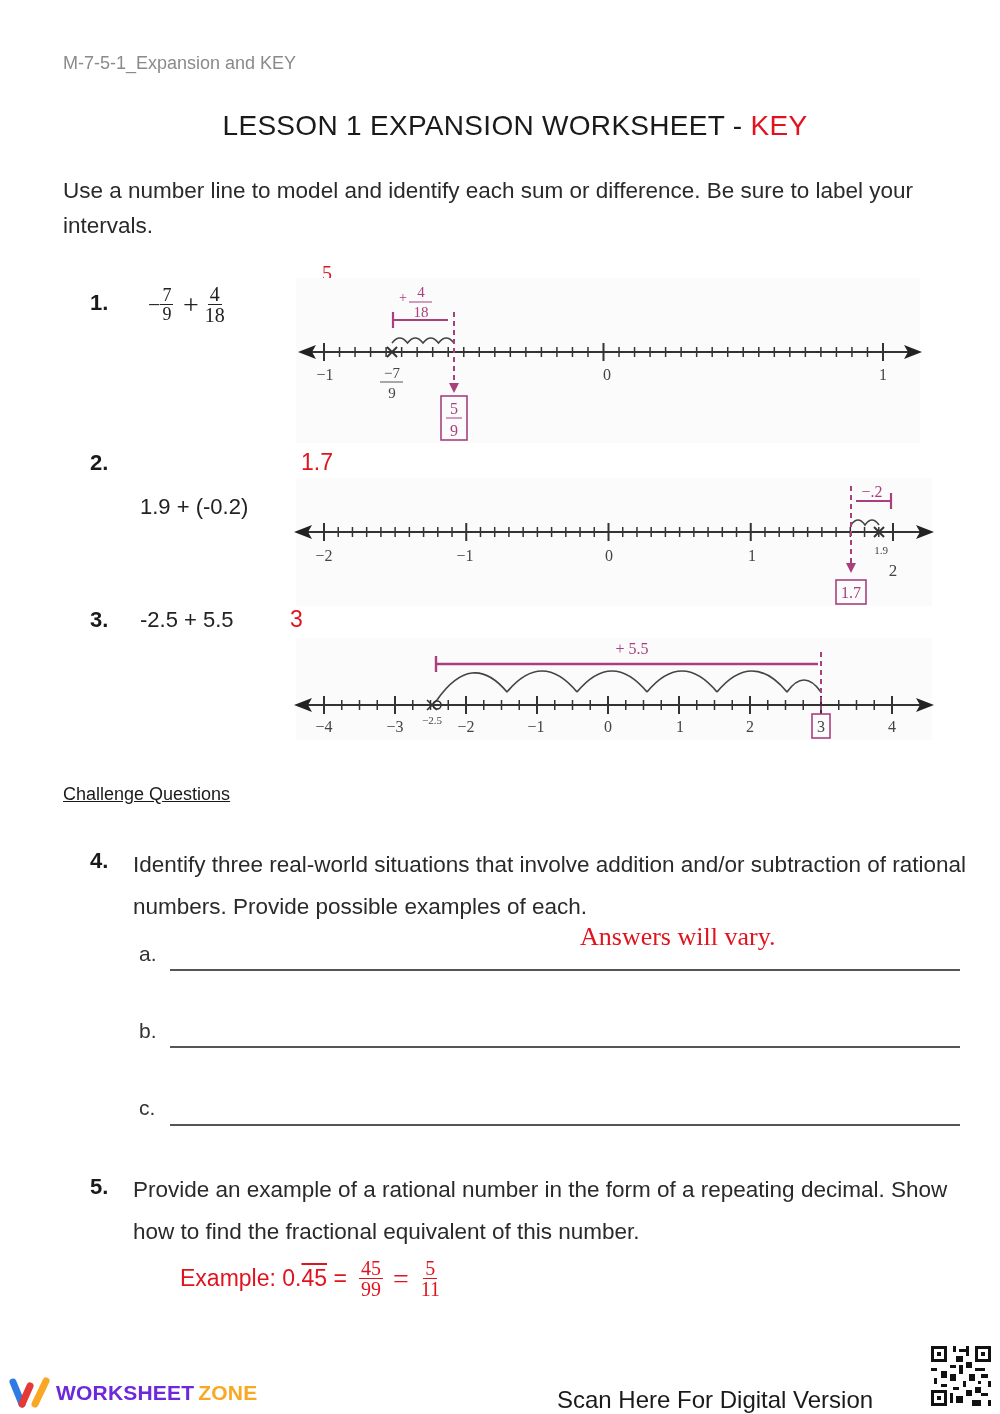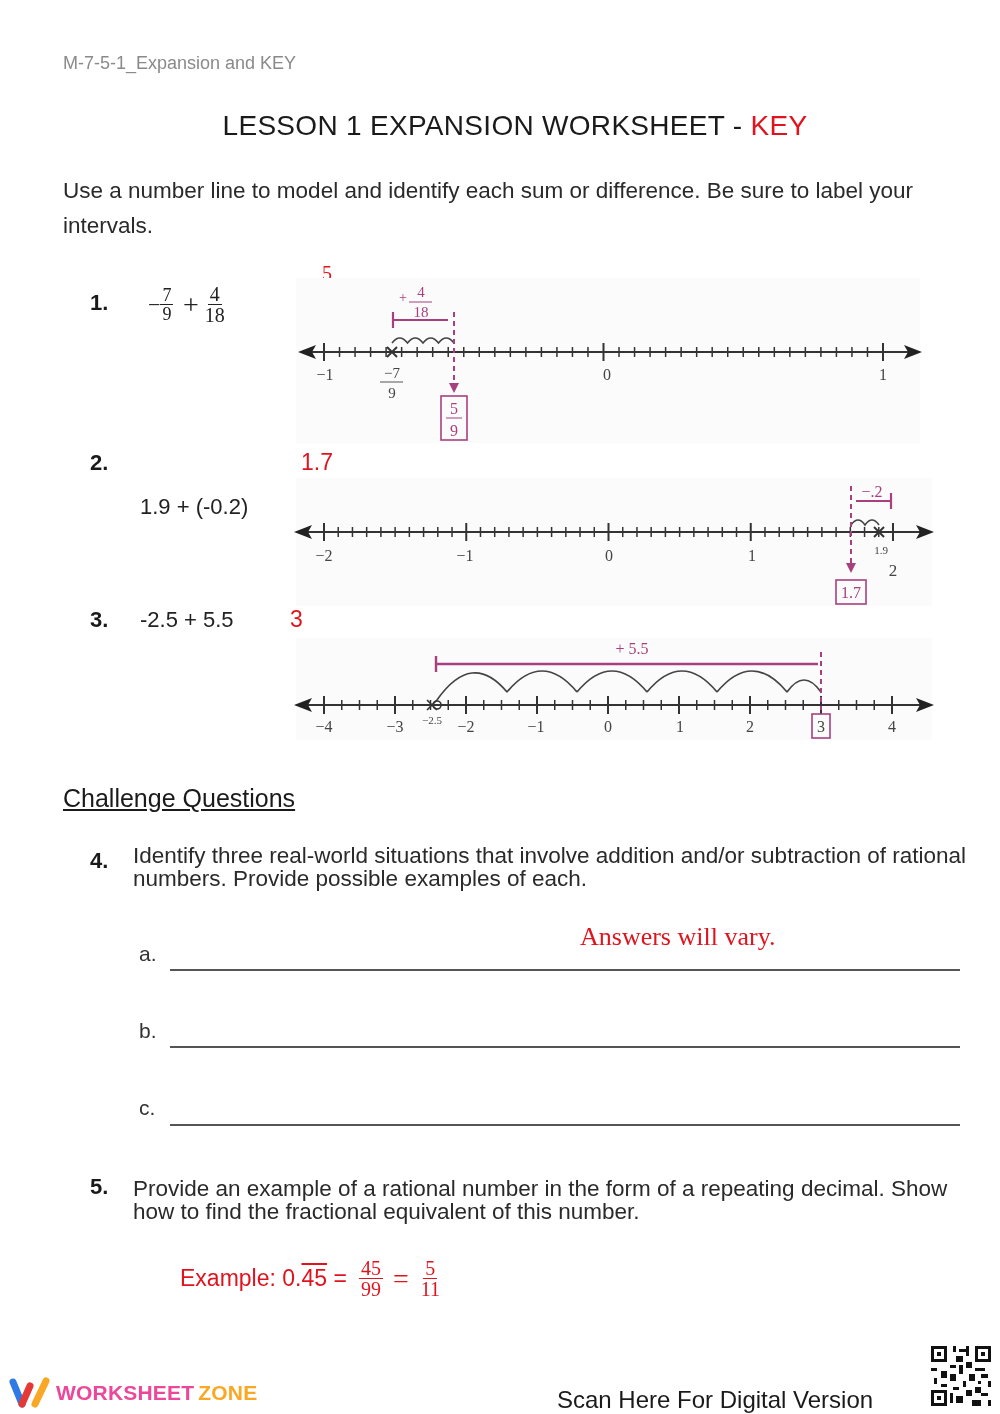--- a/index.html
+++ b/index.html
@@ -10,22 +10,22 @@
   .title { left: 15px; width: 1000px; top: 110px; text-align: center; font-size: 28px; color: #1a1a1a; letter-spacing: 0.3px; }
   .title .key { color: #e0141e; }
   .instructions { left: 63px; top: 173px; width: 920px; font-size: 22.5px; line-height: 35px; color: #2a2a2a; }
   .qnum { font-weight: bold; font-size: 22px; color: #1a1a1a; }
   .expr { font-size: 22px; color: #222; }
   .answer { color: #e0141e; font-size: 23px; }
   .math { font-family: "Liberation Serif", "DejaVu Serif", serif; }
   .frac { display: inline-flex; flex-direction: column; align-items: center; vertical-align: middle; line-height: 1; }
   .frac .num { padding: 0 2px; border-bottom: 1.5px solid currentColor; }
   .frac .den { padding: 0 2px; }
-  .section-title { left: 63px; top: 784px; font-size: 25px; text-decoration: underline; color: #1a1a1a; }
-  .q-text { font-size: 22.5px; line-height: 23px; color: #2a2a2a; }
+  .section-title { left: 63px; top: 784px; font-size: 18px; text-decoration: underline; color: #1a1a1a; }
+  .q-text { font-size: 22.5px; line-height: 42px; color: #2a2a2a; }
   .sub-label { font-size: 21px; color: #333; }
   .answer-line { height: 0; border-top: 2px solid #555; }
   .footer-scan { font-size: 24px; color: #1a1a1a; }
   .logo-text { font-weight: bold; font-size: 21px; letter-spacing: 0.2px; }
   .nl-svg text { font-family: "Liberation Serif", "DejaVu Serif", serif; }
 </style>
 </head>
 <body>
 
 <div class="abs doc-id">M-7-5-1_Expansion and KEY</div>
@@ -282,36 +282,36 @@
 <div class="abs answer" style="left:580px; top:922px; font-size:26px;font-family:Liberation Serif, serif;">Answers will vary.</div>
 
 <div class="abs sub-label" style="left:139px; top:942px;">a.</div>
 <div class="abs answer-line" style="left:170px; top:969px; width:790px;"></div>
 <div class="abs sub-label" style="left:139px; top:1019px;">b.</div>
 <div class="abs answer-line" style="left:170px; top:1046px; width:790px;"></div>
 <div class="abs sub-label" style="left:139px; top:1096px;">c.</div>
 <div class="abs answer-line" style="left:170px; top:1124px; width:790px;"></div>
 
 <div class="abs qnum" style="left:90px; top:1174px;">5.</div>
-<div class="abs q-text" style="left:133px; top:1169px; width:860px;margin-top:8px;">Provide an example of a rational number in the form of a repeating decimal. Show how to find the fractional equivalent of this number.</div>
+<div class="abs q-text" style="left:133px; top:1169px; width:860px;">Provide an example of a rational number in the form of a repeating decimal. Show how to find the fractional equivalent of this number.</div>
 
 <div class="abs answer" style="left:135px; top:1258px; font-size:23px; display:flex; align-items:center; white-space:pre;margin-left:45px;">
   <span>Example: 0.</span><span style="text-decoration:overline;">45</span><span> =</span>
   <span class="frac math" style="font-size:20px; margin-left:12px;"><span class="num">45</span><span class="den">99</span></span>
   <span class="math" style="font-size:28px; margin:0 10px;">=</span>
   <span class="frac math" style="font-size:20px;"><span class="num">5</span><span class="den">11</span></span>
 </div>
 
 <div class="abs" style="left:8px; top:1376px; display:flex; align-items:center;">
   <svg width="44" height="34" viewBox="0 0 44 34">
     <line x1="5" y1="6" x2="14" y2="28" stroke="#2f7ae5" stroke-width="7" stroke-linecap="round"></line>
     <line x1="14" y1="28" x2="22" y2="10" stroke="#e53935" stroke-width="7" stroke-linecap="round"></line>
     <line x1="27" y1="28" x2="38" y2="5" stroke="#f9a825" stroke-width="7" stroke-linecap="round"></line>
   </svg>
-  <span class="logo-text" style="color:#ec4899; margin-left:4px;">WORKSHEET</span>
+  <span class="logo-text" style="color:#6d28d9; margin-left:4px;">WORKSHEET</span>
     <span class="logo-text" style="color:#f9a825; margin-left:4px;">ZONE</span>
 </div>
 
 <div class="abs footer-scan" style="left:557px; top:1380px;margin-top:6px;">Scan Here For Digital Version</div>
 <svg class="abs" style="left:928px; top:1343px;" width="66" height="66" viewBox="0 0 21 21" shape-rendering="crispEdges">
   <rect x="0" y="0" width="21" height="21" fill="#fff"></rect>
   <g fill="#111">
     <rect x="1" y="1" width="5" height="5"></rect>
       <rect x="2" y="2" width="3" height="3" fill="#fff"></rect>
       <rect x="3" y="3" width="1" height="1"></rect>

